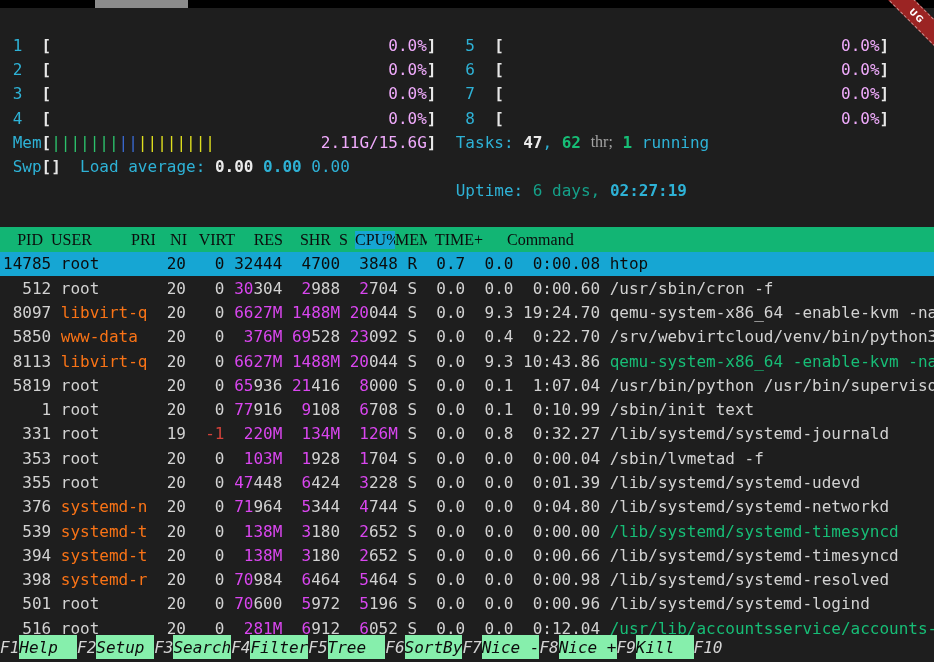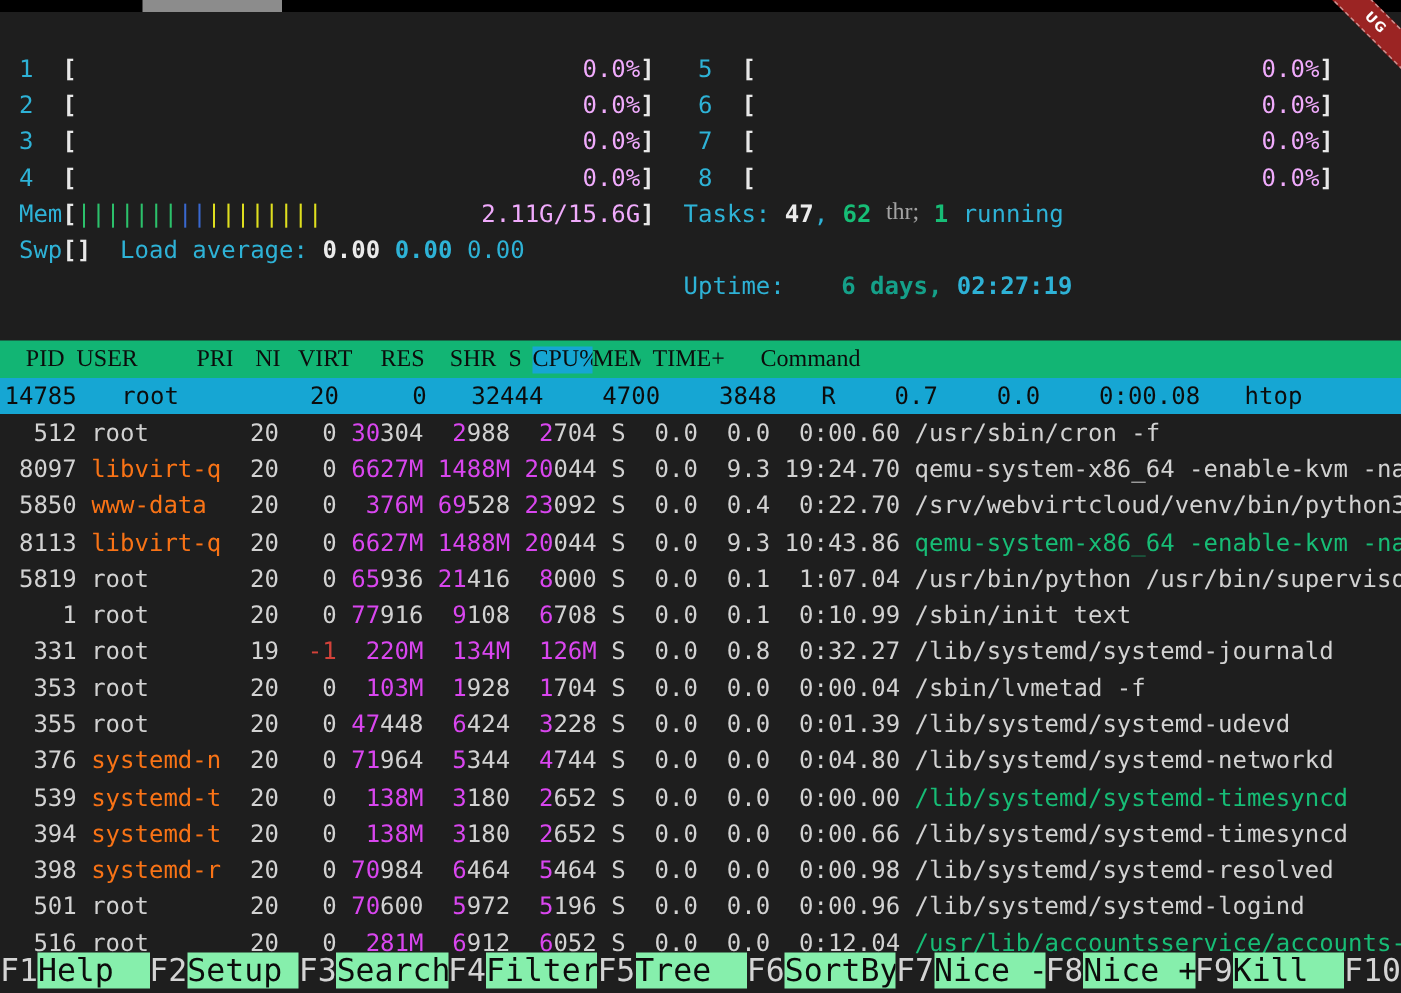--- a/index.html
+++ b/index.html
@@ -11,48 +11,48 @@
   #ribbon{position:absolute;left:-9px;top:6px;width:100px;height:17px;transform:rotate(45deg);
           background:#9b2423;color:#ffffff;font-family:"DejaVu Sans",sans-serif;
           font-size:9px;font-weight:bold;letter-spacing:1px;
           display:flex;align-items:center;justify-content:center;
           border-top:1px dashed rgba(255,255,255,.5);border-bottom:1px dashed rgba(255,255,255,.5);}
   #term{position:absolute;top:33px;left:0;right:0;font-size:16px;color:#d2d2d2;}
   .line{display:flex;align-items:center;height:24.3px;white-space:pre;padding-left:3px;overflow:hidden;}
   .line span{flex:none;}
   .hdr{background:#12b574;}
   .hdr span{color:#0c0c0c;font-family:Liberation Serif, serif;}
-  .sel{background:#16a6d3;gap:20px;}
+  .sel{background:#16a6d3;}
   .sel span{color:#0c0c0c !important;font-weight:normal !important;}
   .sortcell{background:#16a6d3;padding-right:1ch;}
   .nogap{margin-left:0 !important;}
   .cell{display:inline-block;white-space:pre;overflow:hidden;margin-left:1ch;}
   .line > .cell:first-child{margin-left:0;}
   .cmd{flex:1 1 auto !important;min-width:0;}
   .r{text-align:right;}.l{text-align:left;}
   .w1{width:1ch;}.w3{width:3ch;}.w4{width:4ch;}.w5{width:5ch;}
   .w8{width:8ch;}.w9{width:9ch;}.w39{width:39ch;}.w45{width:45ch;}.g2{width:2ch;}
   .tpad{padding-right:2ch;width:6ch;}
   .ml1{margin-left:1ch;}
   .mflex{display:inline-flex;align-items:center;}
   .spacer{flex:1 1 auto !important;}
   .c{color:#2eb2d6;}          
   .cb{color:#2eb2d6;font-weight:bold;}
   .b{color:#ebebeb;font-weight:bold;}  
   .g{color:#17bd76;font-weight:bold;}  
   .grn{color:#17bd76;}
   .t{color:#a3a3a3;font-family:Liberation Serif, serif;}
-  .tb{color:#15a089;font-weight:bold;margin-left:28px;}
+  .tb{color:#15a089;font-weight:normal;}
   .mval{color:#f0abfc;}
   .br{color:#e8e8e8;font-weight:bold;} 
   .dim{color:#f97316;}
   .red{color:#d3423a;}
   .cy{color:#d946ef;}
   .bg{color:#2cc16b;}.bb{color:#3968cf;}.by{color:#dfdf1f;} 
-  #fbar{position:absolute;bottom:3px;left:0;right:0;height:24px;display:flex;font-size:21px;}
+  #fbar{position:absolute;bottom:3px;left:0;right:0;height:24px;display:flex;font-size:16px;font-style:italic;}
   .fk{color:#d4d4d4;white-space:pre;display:flex;align-items:center;}
   .fl{background:#86efac;color:#0c0c0c;width:6ch;white-space:pre;overflow:hidden;display:flex;align-items:center;}
   .fl.last{flex:1 1 auto;width:auto;}
 </style>
 </head>
 <body>
 
 <div id="topstrip"></div>
 <div id="toptab"></div>
 

